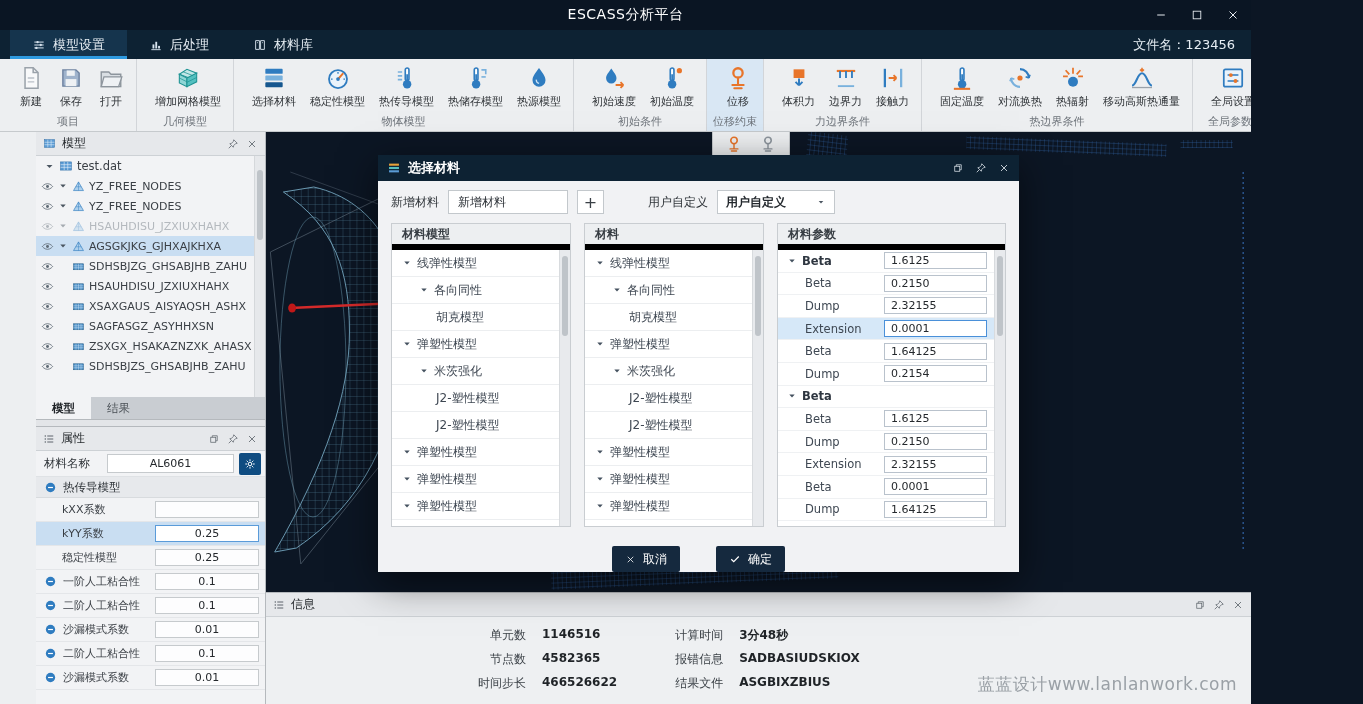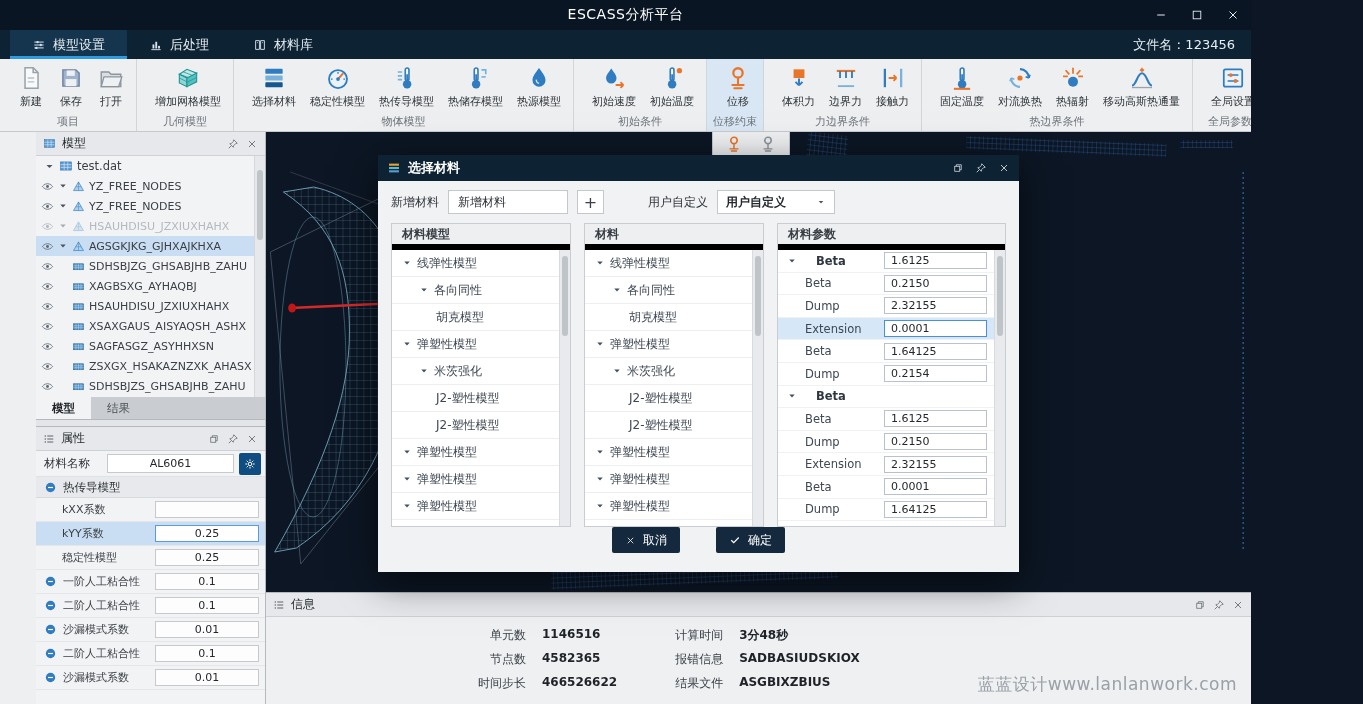--- a/index.html
+++ b/index.html
@@ -100,27 +100,27 @@
   .list-box { border:1px solid #c9cdd1; background:#fff; display:flex; flex-direction:column; min-width:0; }
   .c1,.c2 { width:180px; flex:0 0 auto; }
   .c3 { flex:1; }
   .list-head { height:26px; flex:0 0 auto; background:#edeff1; border-bottom:6px solid #000000; display:flex; align-items:center; padding:0 10px; font-weight:bold; font-size:12px; color:#383e44; }
   .list-wrap { flex:1; display:flex; min-height:0; }
   .list-rows { flex:1; overflow:hidden; }
   .dlg-sb { position:relative; width:11px; flex:0 0 auto; background:#e8eaed; border-left:1px solid #d8dbde; }
   .dtree-row { height:27px; display:flex; align-items:center; gap:5px; border-bottom:1px solid #eceef0; font-size:12px; color:#3e4752; white-space:nowrap; overflow:hidden; }
   .param-row { height:22.6px; display:flex; align-items:center; justify-content:space-between; padding-right:7px; border-bottom:1px solid #eff1f3; }
   .param-row.hl { background:#d6e8f8; }
-  .param-left { display:flex; align-items:center; gap:19px; padding-left:27px; }
+  .param-left { display:flex; align-items:center; gap:5px; padding-left:27px; }
   .param-row.grp .param-left { padding-left:9px; }
   .param-label { font-size:11.5px; color:#3e4752; }
   .param-label.bold { font-weight:bold; color:#2e3640; }
   .param-input { width:103px; height:17px; border:1px solid #b9c2cc; background:#fff; font-size:11px; display:flex; align-items:center; padding:0 6px; color:#24282c; }
   .param-input.hl-input { border-color:#4a90d9; }
-  .dlg-footer { height:45px; flex:0 0 auto; display:flex; align-items:flex-start; justify-content:center; gap:36px; }
+  .dlg-footer { height:45px; flex:0 0 auto; display:flex; align-items:flex-end; justify-content:center; gap:36px; }
   .dlg-btn { height:26px; min-width:68px; padding:0 13px; background:#15293e; color:#fff; display:flex; align-items:center; justify-content:center; gap:7px; font-size:12px; border-radius:2px; }
 </style>
 </head>
 <body>
 
 <div id="app">
 
   <div class="titlebar">
     <div class="title">ESCASS分析平台</div>
     <div class="win-controls">
@@ -576,36 +576,20 @@
                   </svg>
                 </span>
                 <span class="tree-spacer"></span>
                 <span class="icon i13">
                   <svg viewBox="0 0 24 24" xmlns="http://www.w3.org/2000/svg">
                     <rect x="2.8" y="7" width="18.4" height="11" fill="#4a8fc7" stroke="#235a85"></rect>
                     <path d="M2.8 10.7h18.4M2.8 14.3h18.4M7.4 7v11M12 7v11M16.6 7v11" stroke="#d8eaf8" stroke-width="0.8"></path>
                   </svg>
                 </span>
                 <span class="tr-label">SDHSBJZG_GHSABJHB_ZAHU</span>
-              </div>
-              <div class="tree-row">
-                <span class="icon i13" style="color: rgb(93, 104, 115);">
-                  <svg viewBox="0 0 24 24" xmlns="http://www.w3.org/2000/svg">
-                    <path d="M2.5 12S6.2 6.8 12 6.8 21.5 12 21.5 12 17.8 17.2 12 17.2 2.5 12 2.5 12z" fill="none" stroke="currentColor" stroke-width="1.5"></path>
-                    <circle cx="12" cy="12" r="2.7" fill="currentColor"></circle>
-                  </svg>
-                </span>
-                <span class="tree-spacer"></span>
-                <span class="icon i13">
-                  <svg viewBox="0 0 24 24" xmlns="http://www.w3.org/2000/svg">
-                    <rect x="2.8" y="7" width="18.4" height="11" fill="#4a8fc7" stroke="#235a85"></rect>
-                    <path d="M2.8 10.7h18.4M2.8 14.3h18.4M7.4 7v11M12 7v11M16.6 7v11" stroke="#d8eaf8" stroke-width="0.8"></path>
-                  </svg>
-                </span>
-                <span class="tr-label">XAGBSXG_AYHAQBJ</span>
               </div>
               <div class="tree-row">
                 <span class="icon i13" style="color: rgb(93, 104, 115);">
                   <svg viewBox="0 0 24 24" xmlns="http://www.w3.org/2000/svg">
                     <path d="M2.5 12S6.2 6.8 12 6.8 21.5 12 21.5 12 17.8 17.2 12 17.2 2.5 12 2.5 12z" fill="none" stroke="currentColor" stroke-width="1.5"></path>
                     <circle cx="12" cy="12" r="2.7" fill="currentColor"></circle>
                   </svg>
                 </span>
                 <span class="tree-spacer"></span>
                 <span class="icon i13">

